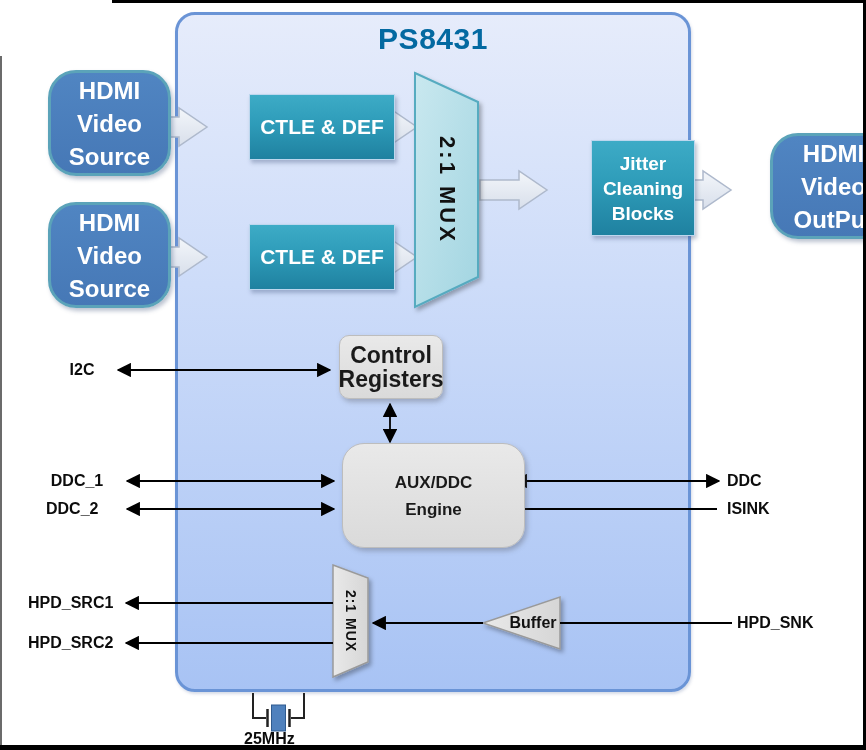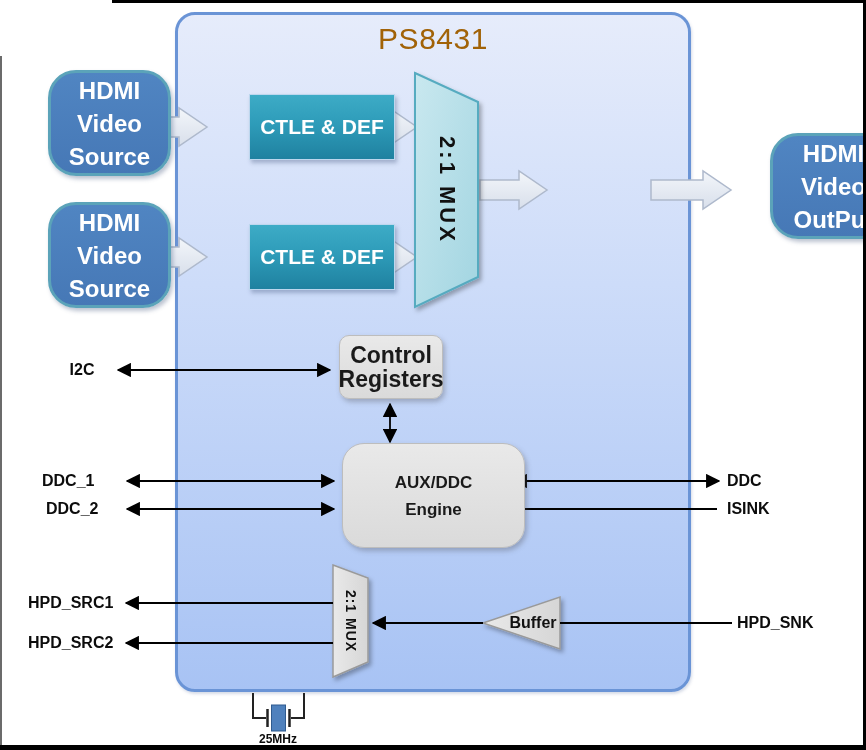--- a/index.html
+++ b/index.html
@@ -16,21 +16,21 @@
 
   
   #chip{
     position:absolute;left:175px;top:12px;width:516px;height:680px;
     border:3px solid #6a94d6;border-radius:20px;box-sizing:border-box;
     background:linear-gradient(180deg,#e6ecfb 0%,#cddcf9 40%,#a8c3f4 100%);
     box-shadow:1px 2px 3px rgba(90,110,160,.25);
   }
   #chip-title{
     position:absolute;left:175px;top:22px;width:516px;text-align:center;
-    font-size:30px;font-weight:400;color:#a16207;letter-spacing:.5px;
+    font-size:30px;font-weight:700;color:#0369a1;letter-spacing:.5px;
   }
 
   .hdmi-box{
     position:absolute;width:123px;height:106px;border-radius:28px;
     background:linear-gradient(180deg,#5085c2 0%,#4678b6 100%);
     border:3px solid #5ba3b9;box-sizing:border-box;
     color:#fff;font-weight:700;font-size:24px;line-height:33px;text-align:center;
     display:flex;align-items:center;justify-content:center;white-space:pre-line;
     box-shadow:2px 3px 4px rgba(60,80,120,.35);
     margin-left:40px;
@@ -71,28 +71,28 @@
   #buffer-label{
     position:absolute;left:533px;top:623px;transform:translate(-50%,-50%);
     font-size:16px;font-weight:600;color:#111;
   }
 
   .port-label{
     position:absolute;transform:translateY(-50%);
     font-size:16px;font-weight:700;color:#0c0c0c;white-space:nowrap;
   }
   #lbl-i2c{left:58px;top:370px;width:48px;text-align:center;}
-  #lbl-ddc1{left:42px;top:481px;width:70px;text-align:left;}
+  #lbl-ddc1{left:42px;top:481px;width:70px;text-align:center;}
   #lbl-ddc2{left:46px;top:509px;width:70px;text-align:left;}
   #lbl-ddc{left:727px;top:481px;}
   #lbl-isink{left:727px;top:509px;}
   #lbl-hpdsrc1{left:28px;top:603px;}
   #lbl-hpdsrc2{left:28px;top:643px;}
   #lbl-hpdsnk{left:737px;top:623px;}
-  #lbl-crystal{left:244px;top:739px;width:68px;text-align:center;font-size:12px;}
+  #lbl-crystal{left:244px;top:739px;width:68px;font-size:16px;}
 
   svg{position:absolute;left:0;top:0;}
 </style>
 </head>
 <body>
 <div id="canvas">
 
   <div id="chip"></div>
   <div id="chip-title">PS8431</div>
 
@@ -157,20 +157,23 @@
 
   <div class="hdmi-box" id="hdmi-src-1">HDMI
 Video
 Source</div>
   <div class="hdmi-box" id="hdmi-src-2">HDMI
 Video
 Source</div>
   <div class="teal-box" id="ctle-1">CTLE &amp; DEF</div>
   <div class="teal-box" id="ctle-2">CTLE &amp; DEF</div>
   <div class="vtext" id="mux-main-label">2:1 MUX</div>
+  <div class="teal-box" id="jitter">Jitter
+Cleaning
+Blocks</div>
   <div class="hdmi-box" id="hdmi-out">HDMI
 Video
 OutPut</div>
   <div class="gray-box" id="control-registers">Control
 Registers</div>
   <div class="gray-box" id="aux-engine">AUX/DDC
 Engine</div>
   <div class="vtext" id="mux-hpd-label">2:1 MUX</div>
   <div id="buffer-label">Buffer</div>
 

